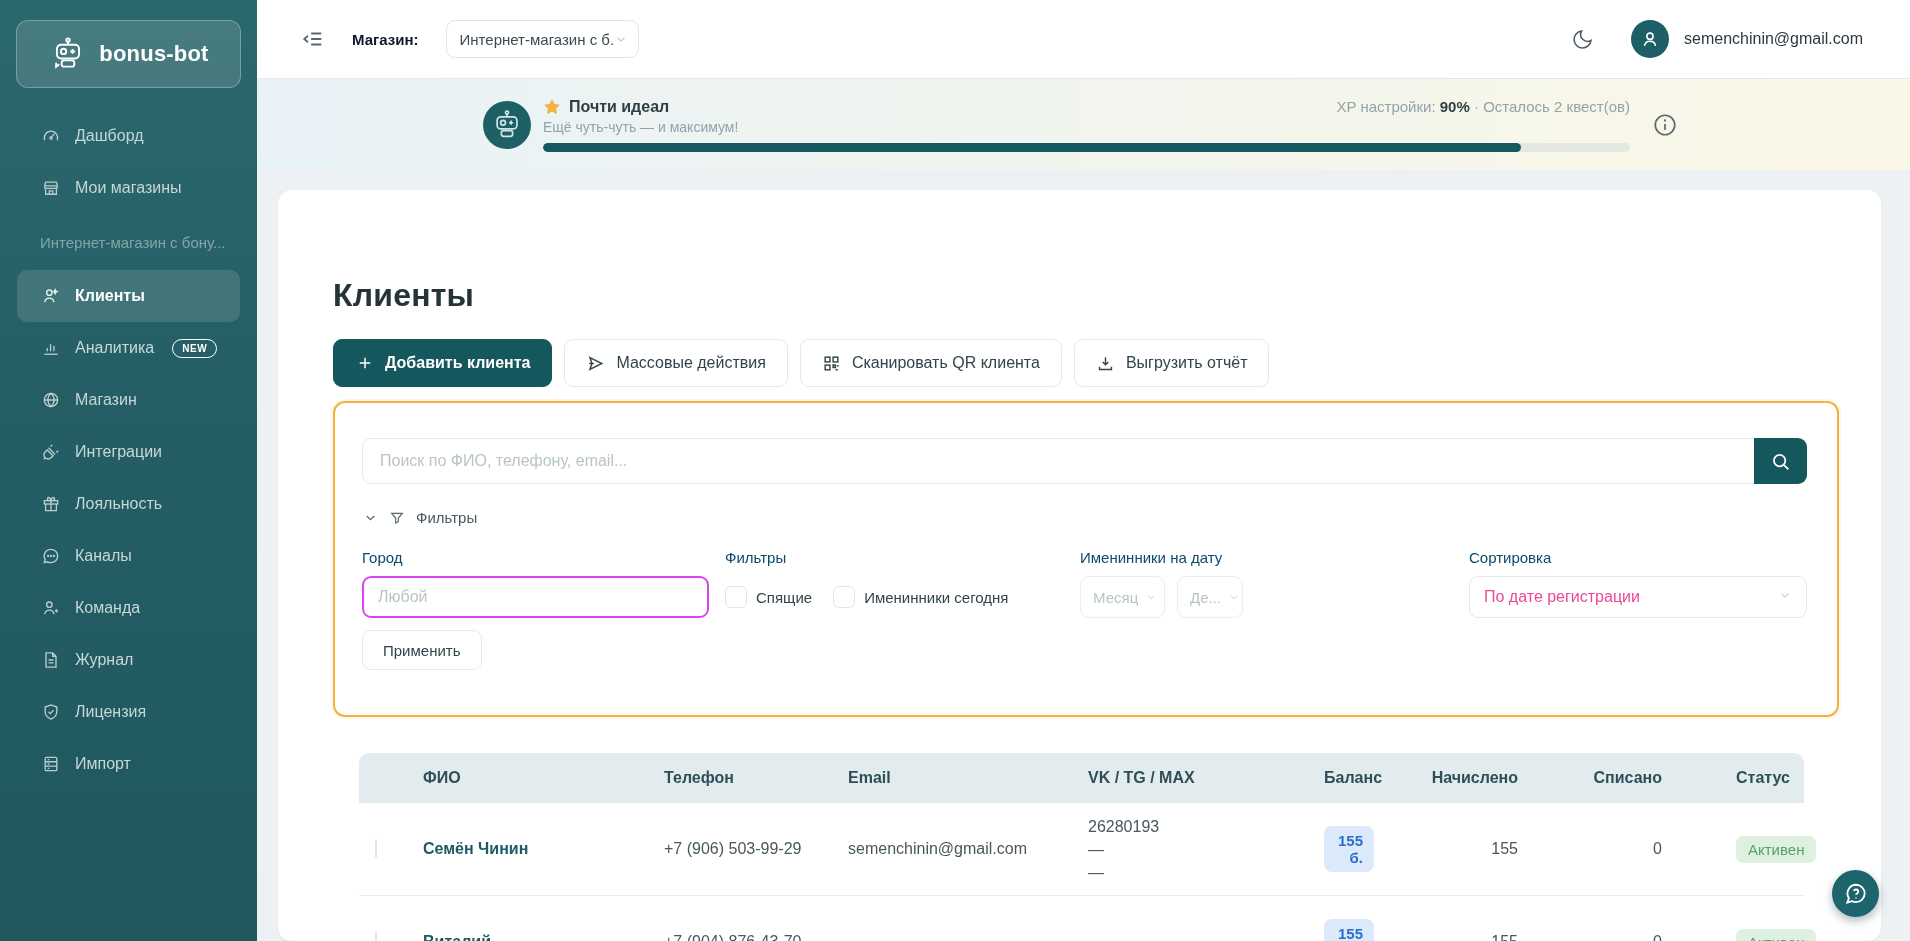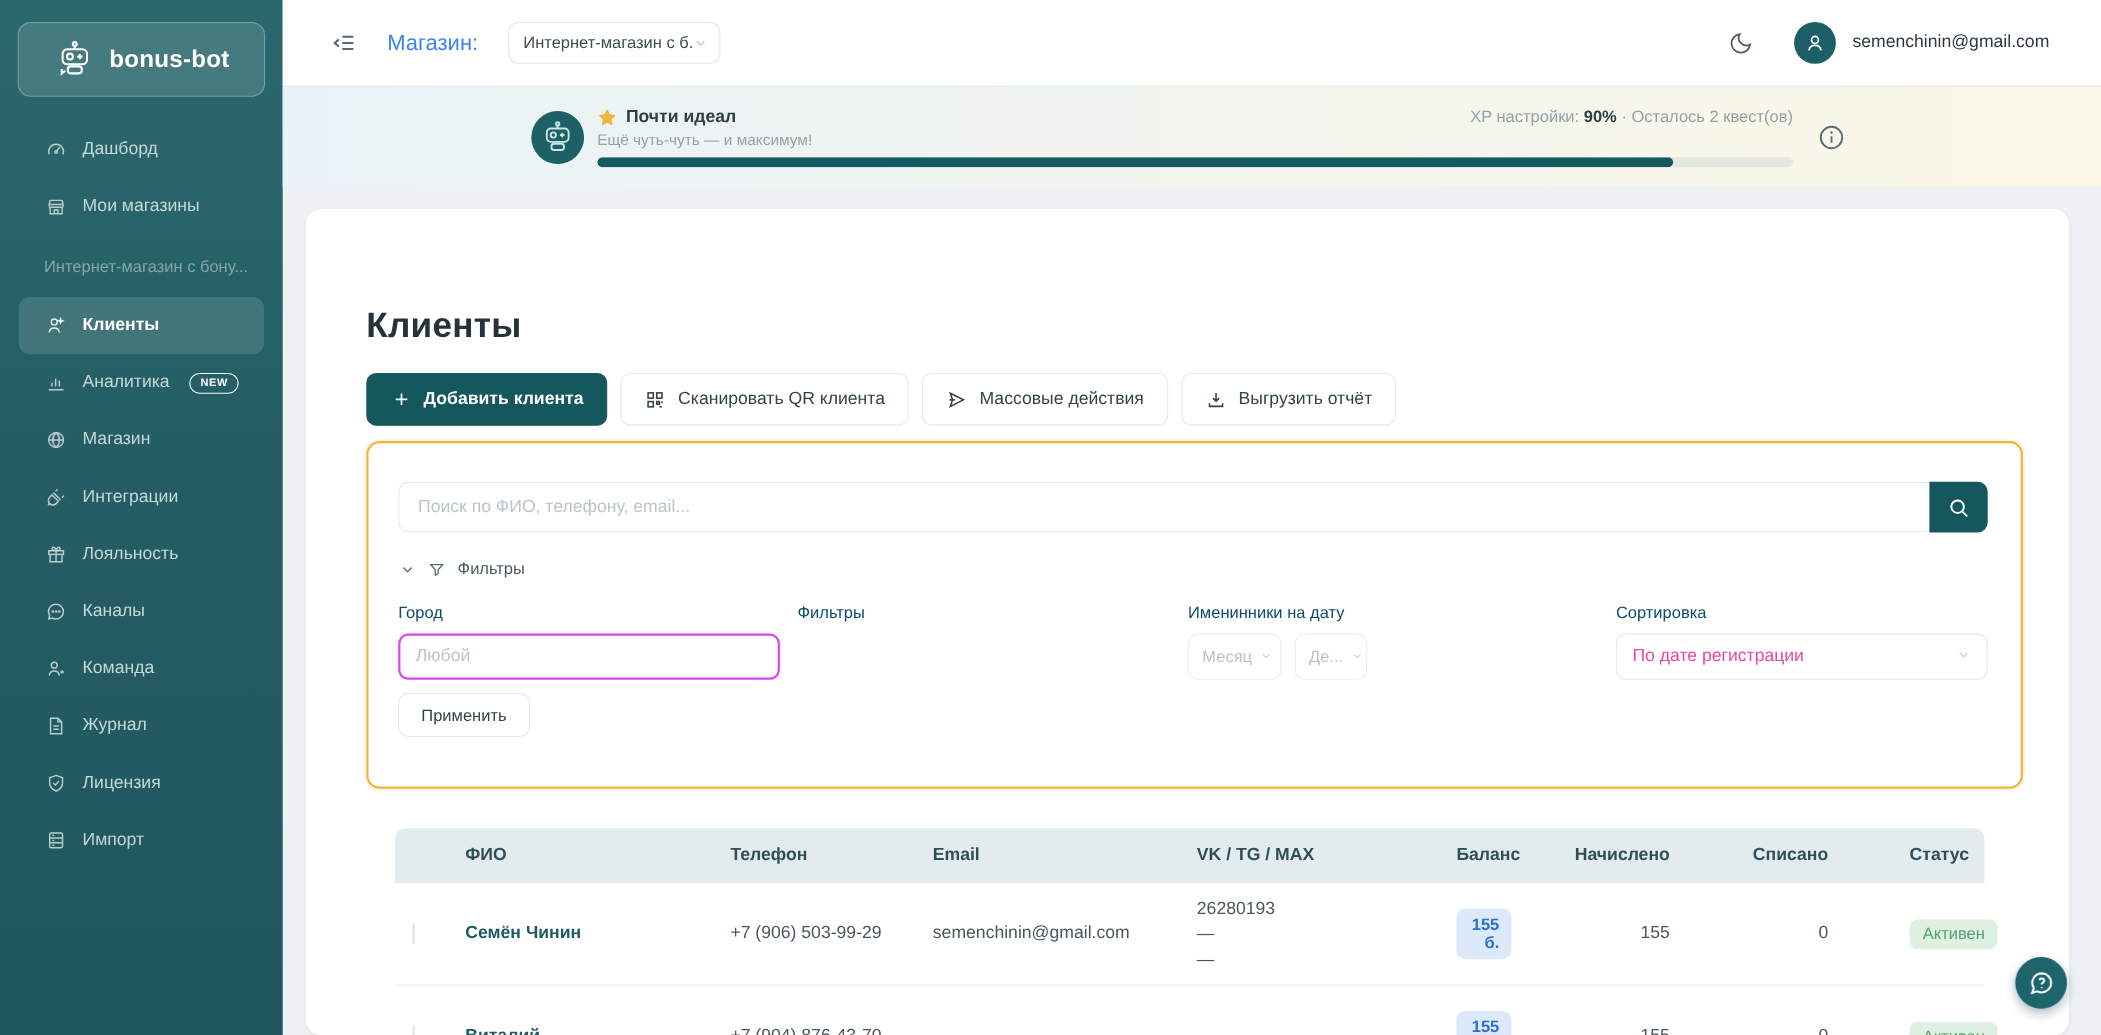--- a/index.html
+++ b/index.html
@@ -17,21 +17,21 @@
   .nav-item.active{background:rgba(255,255,255,.13);color:#fff;font-weight:600;}
   .nav-item.active .ic{color:#e9f2f2;}
   .nav-section{height:56px;display:flex;align-items:center;margin:0 17px;padding-left:23px;font-size:15px;color:rgba(255,255,255,.42);white-space:nowrap;overflow:hidden;}
   .badge-new{border:1.5px solid #fff;color:#fff;border-radius:999px;font-size:10px;font-weight:700;padding:3px 9px;letter-spacing:.6px;margin-left:4px;}
 
   
   .main{flex:1;display:flex;flex-direction:column;min-width:0;}
 
   .topbar{height:78px;background:#fff;display:flex;align-items:center;padding:0 47px 0 43px;}
   .collapse-btn{width:26px;height:26px;color:#566a70;display:grid;place-items:center;cursor:pointer;}
-  .store-label{margin-left:26px;font-size:20px;font-weight:400;color:#3b82f6;}
+  .store-label{margin-left:26px;font-size:15px;font-weight:700;color:#0f172a;}
   .store-select{margin-left:27px;width:193px;height:38px;border:1px solid #dfe6e9;border-radius:9px;display:flex;align-items:center;padding:0 10px 0 13px;font-size:15px;color:#3c4c52;cursor:pointer;background:#fff;}
   .store-select .val{flex:1;white-space:nowrap;overflow:hidden;}
   .sp{flex:1;}
   .moon{width:24px;height:24px;color:#4c5c62;cursor:pointer;}
   .avatar{width:38px;height:38px;border-radius:50%;background:#1d5f66;margin-left:36px;display:grid;place-items:center;color:#fff;cursor:pointer;}
   .email{margin-left:15px;font-size:16px;color:#2b3a40;}
 
   
   .banner{height:92px;background:linear-gradient(90deg,#e9f2f7 0%,#f1f5ee 50%,#fbf7e6 100%);border-top:1px solid #e4eaec;display:flex;align-items:center;padding-left:226px;}
   .robot-avatar{width:48px;height:48px;border-radius:50%;background:#1d6066;display:grid;place-items:center;color:#cfe6e6;flex:0 0 48px;}
@@ -329,36 +329,36 @@
             <span class="ic">
                 <svg width="18" height="18" viewBox="0 0 24 24" fill="none" stroke="currentColor" stroke-width="2">
                   <path d="M12 5v14M5 12h14"></path>
                 </svg>
               </span>
             <span>Добавить клиента</span>
           </button>
           <button class="btn">
             <span class="ic">
                 <svg width="19" height="19" viewBox="0 0 24 24" fill="none" stroke="currentColor" stroke-width="1.8">
+                  <path d="M4 12h6"></path>
+                  <path d="M5 4.5L20 12 5 19.5l2.5-7.5z"></path>
+                </svg>
+              </span>
+            <span>Массовые действия</span>
+          </button>
+          <button class="btn">
+            <span class="ic">
+                <svg width="19" height="19" viewBox="0 0 24 24" fill="none" stroke="currentColor" stroke-width="1.8">
                   <rect x="4" y="4" width="6" height="6"></rect>
                   <rect x="14" y="4" width="6" height="6"></rect>
                   <rect x="4" y="14" width="6" height="6"></rect>
                   <path d="M14 14h3v3h-3zM20 14v2M17 20h3M20 18.5h.01"></path>
                 </svg>
               </span>
             <span>Сканировать QR клиента</span>
-          </button>
-          <button class="btn">
-            <span class="ic">
-                <svg width="19" height="19" viewBox="0 0 24 24" fill="none" stroke="currentColor" stroke-width="1.8">
-                  <path d="M4 12h6"></path>
-                  <path d="M5 4.5L20 12 5 19.5l2.5-7.5z"></path>
-                </svg>
-              </span>
-            <span>Массовые действия</span>
           </button>
           <button class="btn">
             <span class="ic">
                 <svg width="19" height="19" viewBox="0 0 24 24" fill="none" stroke="currentColor" stroke-width="1.8">
                   <path d="M12 4v9M8.5 10l3.5 3.5L15.5 10"></path>
                   <path d="M4.5 16v3.5h15V16"></path>
                 </svg>
               </span>
             <span>Выгрузить отчёт</span>
           </button>
@@ -390,20 +390,30 @@
           </div>
 
           <div class="filter-grid">
             <div class="col-city">
               <div class="f-label">Город</div>
               <input class="f-input" placeholder="Любой" style="">
               <button class="apply-btn">Применить</button>
             </div>
             <div class="col-checks">
               <div class="f-label">Фильтры</div>
+              <div class="checks-row">
+                <label class="check">
+                  <span class="cb"></span>
+                  <span>Спящие</span>
+                </label>
+                <label class="check">
+                  <span class="cb"></span>
+                  <span>Именинники сегодня</span>
+                </label>
+              </div>
             </div>
             <div class="col-bday">
               <div class="f-label">Именинники на дату</div>
               <div class="mini-selects">
                 <div class="sel sel-month">
                   <span>Месяц</span>
                   <span class="chev"><svg width="12" height="12" viewBox="0 0 24 24" fill="none" stroke="currentColor" stroke-width="2">
                         <path d="M6 9.5l6 6 6-6"></path>
                       </svg></span>
                 </div>

